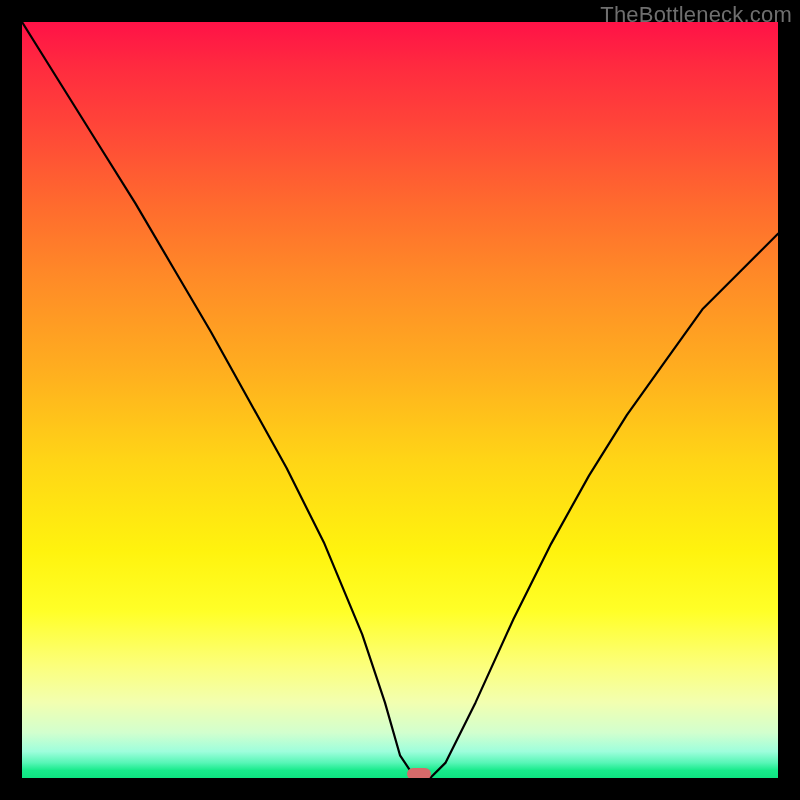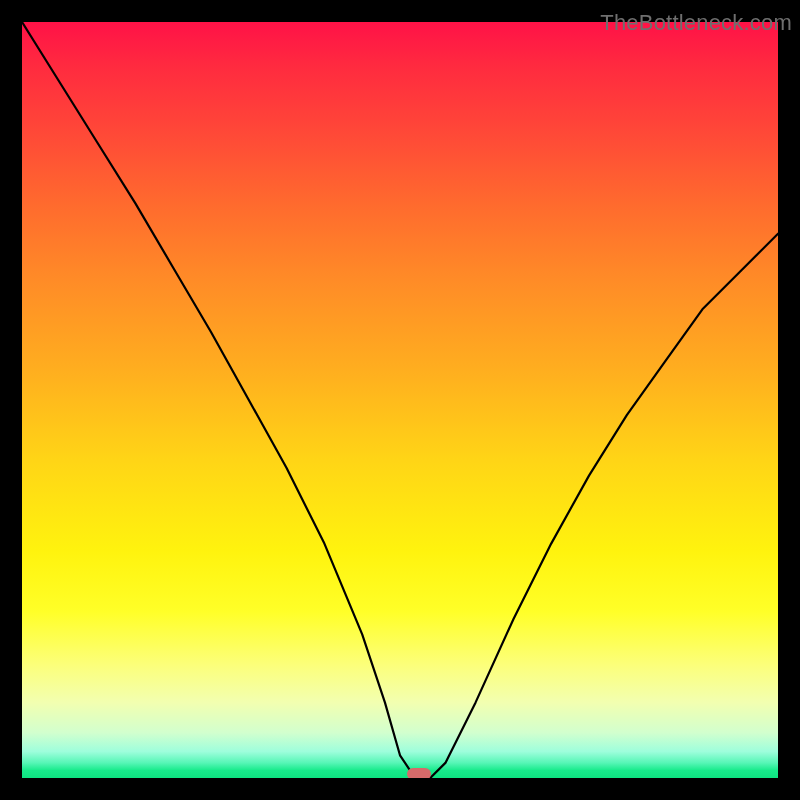--- a/index.html
+++ b/index.html
@@ -12,21 +12,21 @@
     font-family: Arial, Helvetica, sans-serif;
   }
   .frame {
     position: relative;
     width: 800px;
     height: 800px;
     background: #000;
   }
   .watermark {
     position: absolute;
-    top: 10px;
+    top: 2px;
     right: 8px;
     color: #6f6f6f;
     font-size: 22px;
     font-weight: 500;
     letter-spacing: 0.2px;
     z-index: 30;
   }
   .plot-area {
     position: absolute;
     left: 22px;

